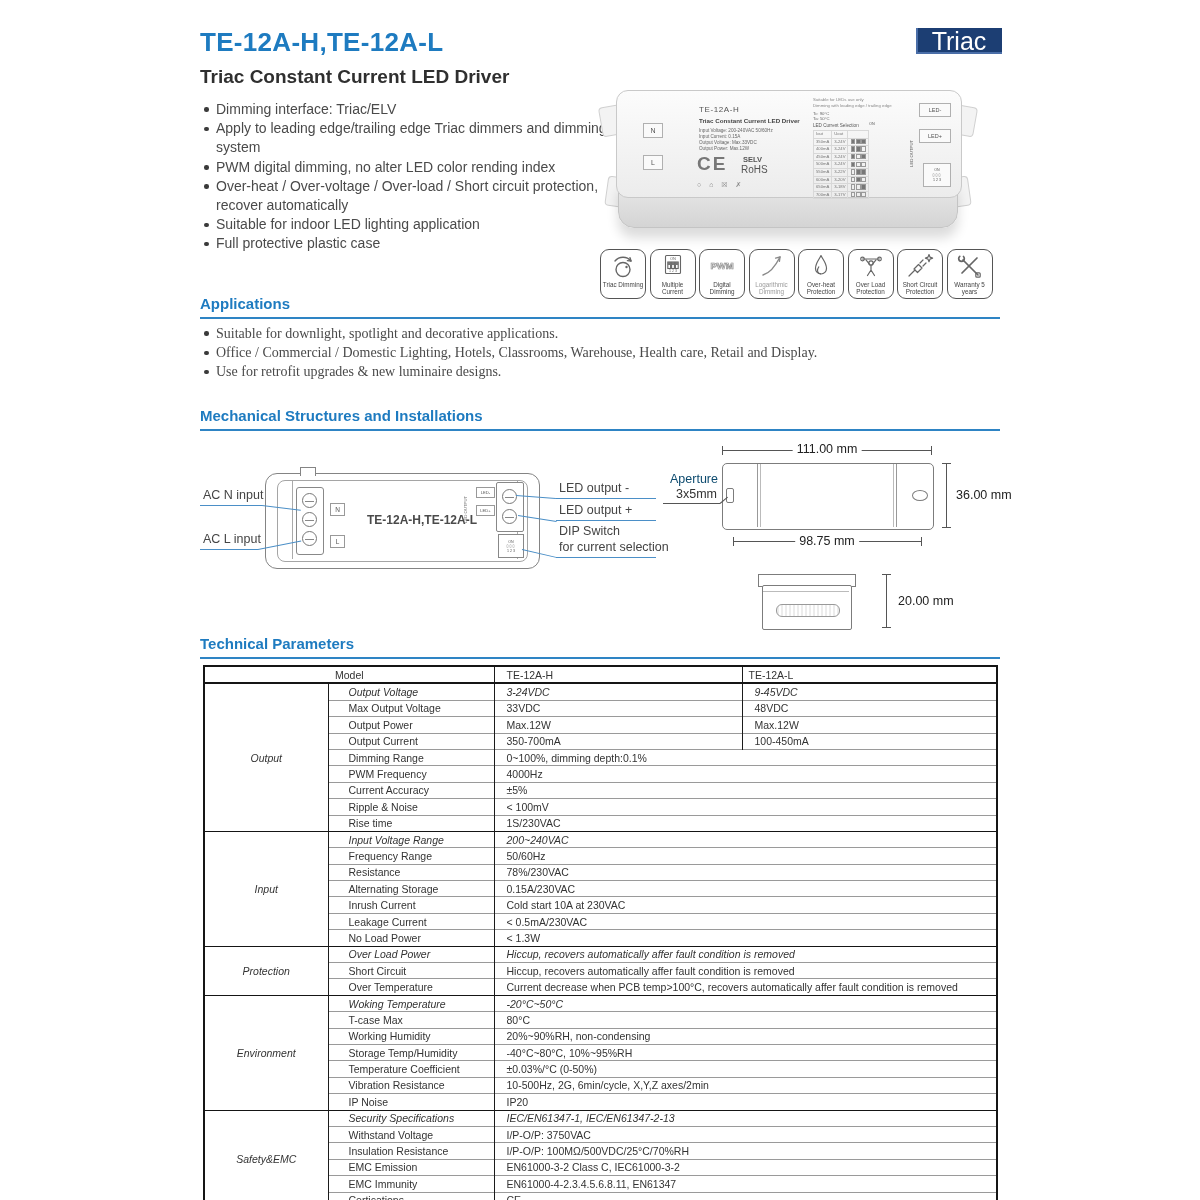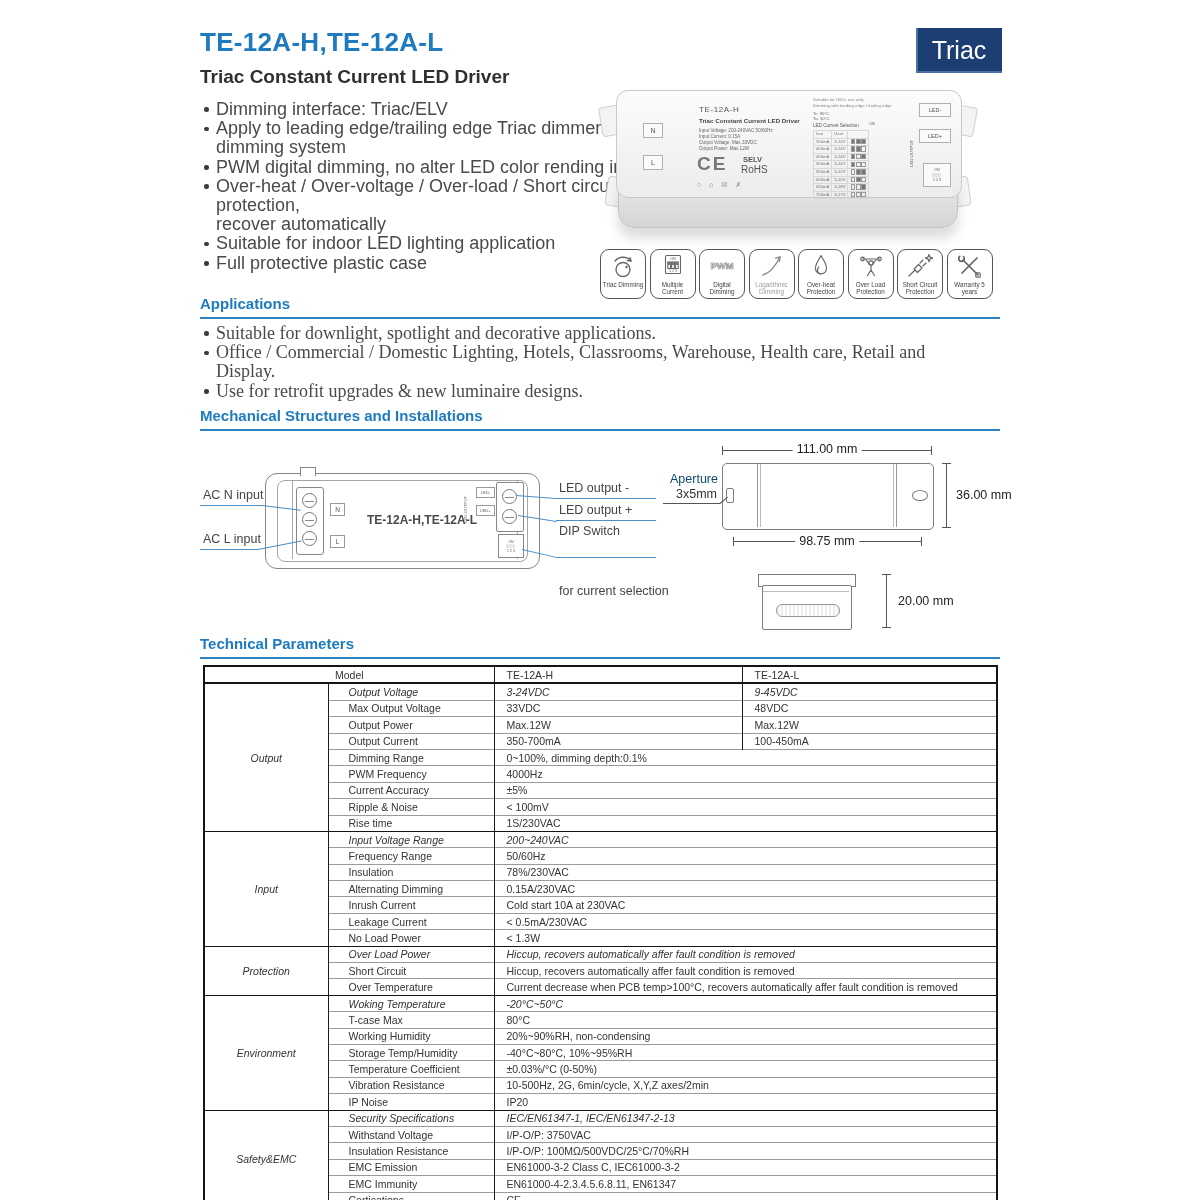--- a/index.html
+++ b/index.html
@@ -1,24 +1,24 @@
 <!DOCTYPE html>
 <html><head>
 <meta charset="utf-8">
 <style>
   html,body{margin:0;padding:0;background:#fff;}
   .page{position:relative;width:1200px;height:1200px;background:#fff;overflow:hidden;
         font-family:"Liberation Sans",sans-serif;color:#333;}
   
   .title{position:absolute;left:200px;top:27px;font-size:26px;font-weight:600;color:#1e7bc0;letter-spacing:.3px;}
   .subtitle{position:absolute;left:200px;top:66px;font-size:19px;font-weight:700;color:#2f2f2f;}
-  .badge{position:absolute;left:916px;top:28px;width:86px;height:45px;background:#1c3e73;color:#fff;
+  .badge{position:absolute;left:916px;top:28px;width:86px;height:26px;background:#1c3e73;color:#fff;
          font-size:25px;display:flex;align-items:center;justify-content:center;box-shadow:inset 2px -2px 0 #4a6ea8;}
   
-  .bullets{position:absolute;margin:0;padding:0;list-style:none;font-size:18px;color:#4a4a4a;line-height:19.2px;}
+  .bullets{position:absolute;margin:0;padding:0;list-style:none;font-size:14px;color:#4a4a4a;line-height:19.2px;}
   .bullets li{position:relative;padding-left:13px;white-space:pre-line;}
   .bullets li::before{content:"";position:absolute;left:1px;top:7.4px;width:4.5px;height:4.5px;border-radius:50%;background:#3a3a3a;}
   
   .sec-h{position:absolute;left:200px;font-size:15px;font-weight:700;color:#1e7bc0;}
   .sec-rule{position:absolute;left:200px;width:800px;height:2px;background:#2e84c4;}
   
   .icon-row{position:absolute;left:600px;top:249px;display:flex;gap:3.5px;}
   .icon-cell{width:46px;height:50px;border:1.3px solid #555;border-radius:9px;display:flex;flex-direction:column;
              align-items:center;justify-content:flex-start;padding-top:2px;box-sizing:border-box;background:#fff;}
   .icon-cap{font-size:6.3px;line-height:7px;text-align:center;color:#444;margin-top:1px;}
@@ -60,21 +60,21 @@
   #spec-table th,#spec-table td{height:15.4px;padding:0;font-weight:400;overflow:hidden;white-space:nowrap;text-align:left;}
   #spec-table thead th{border-bottom:2px solid #151515;}
   #spec-table td{border-top:1px solid #9a9a9a;}
   #spec-table tr.g-start td{border-top:1.6px solid #151515;font-style:italic;}
   #spec-table .cat{text-align:center;border-right:1px solid #1b1b1b;}
   #spec-table .param{padding-left:20px;border-right:1px solid #1b1b1b;}
   #spec-table .vh{border-right:1px solid #1b1b1b;padding-left:12px;}
   #spec-table .vl,#spec-table .vspan{padding-left:12px;}
   #spec-table th.h-model{text-align:center;border-right:1px solid #1b1b1b;}
   #spec-table th.h-h{padding-left:12px;border-right:1px solid #1b1b1b;}
-  #spec-table th.h-l{padding-left:12px;margin-top:24px;}
+  #spec-table th.h-l{padding-left:6px;margin-top:24px;}
   svg text{font-family:"Liberation Sans",sans-serif;}
 </style>
 </head>
 <body>
 
 <div class="page">
 
   <div class="title">TE-12A-H,TE-12A-L</div>
   <div class="badge">Triac</div>
   <div class="subtitle">Triac Constant Current LED Driver</div>
@@ -291,21 +291,21 @@
     <div class="lbl" style="left:203px;top:532px;">AC L input</div>
     <div class="bline" style="left:200px;top:549px;width:58px;"></div>
     <div class="bline" style="left:258px;top:549px;width:44px;transform:rotate(-11deg);"></div>
     <div class="lbl" style="left:559px;top:481px;">LED output -</div>
     <div class="bline" style="left:556px;top:498px;width:100px;"></div>
     <div class="bline" style="left:516px;top:495px;width:40px;transform:rotate(4.3deg);"></div>
     <div class="lbl" style="left:559px;top:503px;">LED output +</div>
     <div class="bline" style="left:556px;top:520px;width:100px;"></div>
     <div class="bline" style="left:518px;top:515px;width:38.5px;transform:rotate(9deg);"></div>
     <div class="lbl" style="left:559px;top:524px;">DIP Switch</div>
-    <div class="lbl" style="left:559px;top:540px;margin-top:44px;">for current selection</div>
+    <div class="lbl" style="left:559px;top:540px;">for current selection</div>
     <div class="bline" style="left:556px;top:557px;width:100px;"></div>
     <div class="bline" style="left:522px;top:549px;width:35px;transform:rotate(13deg);"></div>
   </div>
 
   <div>
     <div class="dim-h" style="left:722px;top:450px;width:210px;"></div>
     <div class="dim-label" style="left:827px;top:442px;transform:translateX(-50%);">111.00 mm</div>
     <div class="outline" style="left:722px;top:463px;width:210px;height:65px;border-color:#7c7c7c;border-radius:5px;"></div>
     <div class="thin" style="left:757px;top:464px;width:1px;height:63px;background:#999;"></div>
     <div class="thin" style="left:760px;top:464px;width:1px;height:63px;background:#bbb;"></div>
@@ -391,25 +391,25 @@
         <tr class="g-start">
           <td class="cat" rowspan="7">Input</td>
           <td class="param">Input Voltage Range</td>
           <td class="vspan" colspan="2">200~240VAC</td>
         </tr>
         <tr>
           <td class="param">Frequency Range</td>
           <td class="vspan" colspan="2">50/60Hz</td>
         </tr>
         <tr>
-          <td class="param">Insulation</td>
+          <td class="param">Resistance</td>
           <td class="vspan" colspan="2">78%/230VAC</td>
         </tr>
         <tr>
-          <td class="param">Alternating Dimming</td>
+          <td class="param">Alternating Storage</td>
           <td class="vspan" colspan="2">0.15A/230VAC</td>
         </tr>
         <tr>
           <td class="param">Inrush Current</td>
           <td class="vspan" colspan="2">Cold start 10A at 230VAC</td>
         </tr>
         <tr>
           <td class="param">Leakage Current</td>
           <td class="vspan" colspan="2">&lt; 0.5mA/230VAC</td>
         </tr>

